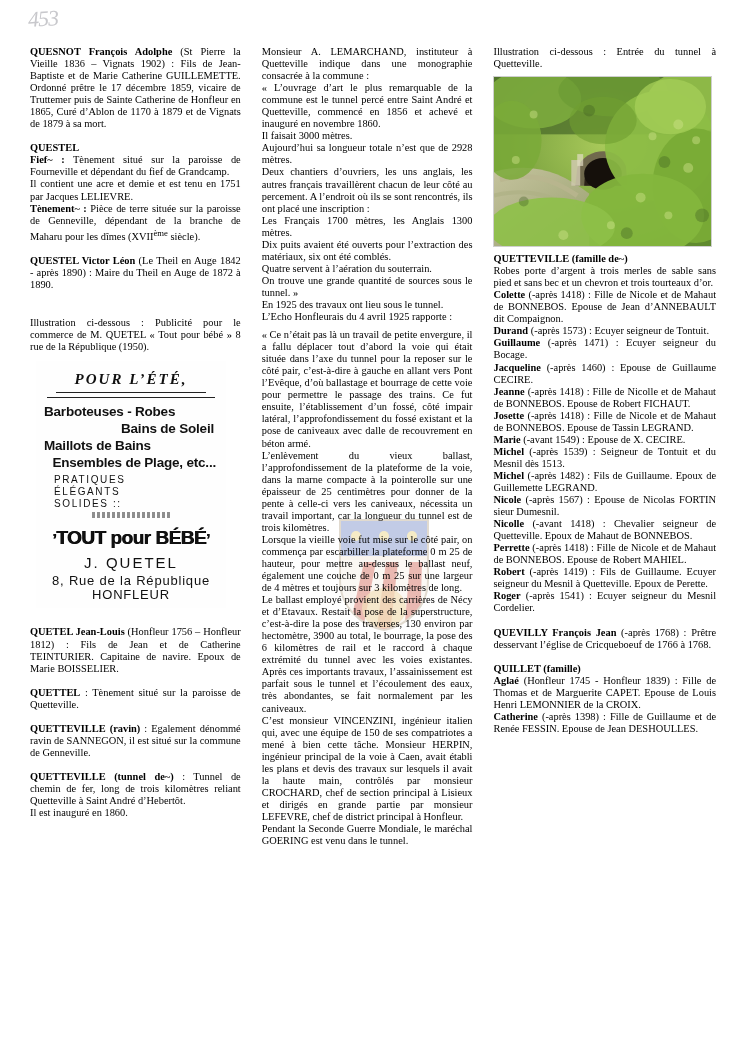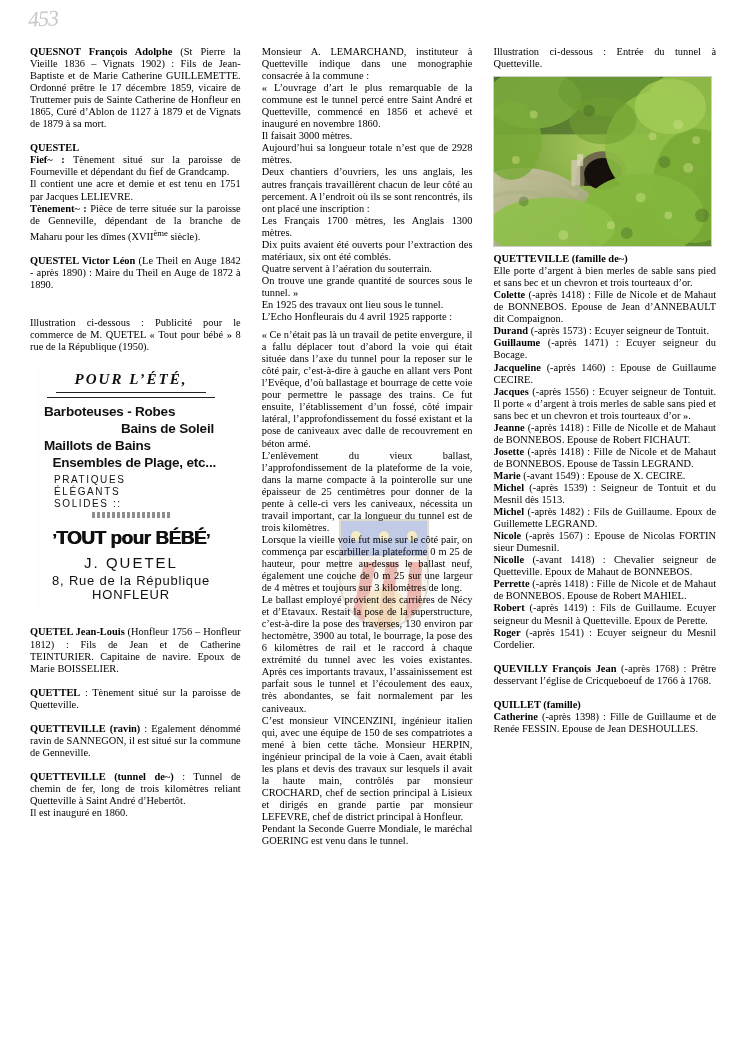--- a/index.html
+++ b/index.html
@@ -185,21 +185,21 @@
 <body>
 
 <div class="page">
 
   <div class="page-marker">453</div>
 
   <div class="columns">
 
     <div class="col">
 
-      <p class="entry"><span class="nm">QUESNOT François Adolphe</span><span> (St Pierre la Vieille 1836 – Vignats 1902) : Fils de Jean-Baptiste et de Marie Catherine GUILLEMETTE. Ordonné prêtre le 17 décembre 1859, vicaire de Truttemer puis de Sainte Catherine de Honfleur en 1865, Curé d’Ablon de 1127 à 1879 et de Vignats de 1879 à sa mort.</span></p>
+      <p class="entry"><span class="nm">QUESNOT François Adolphe</span><span> (St Pierre la Vieille 1836 – Vignats 1902) : Fils de Jean-Baptiste et de Marie Catherine GUILLEMETTE. Ordonné prêtre le 17 décembre 1859, vicaire de Truttemer puis de Sainte Catherine de Honfleur en 1865, Curé d’Ablon de 1170 à 1879 et de Vignats de 1879 à sa mort.</span></p>
 
       <div class="gap"></div>
 
       <p class="hdr">QUESTEL</p>
       <p><span class="sub">Fief~ :</span><span> Tènement situé sur la paroisse de Fourneville et dépendant du fief de Grandcamp.</span></p>
       <p>Il contient une acre et demie et est tenu en 1751 par Jacques LELIEVRE.</p>
       <p><span class="sub">Tènement~ :</span><span> Pièce de terre située sur la paroisse de Genneville, dépendant de la branche de Maharu pour les dîmes (XVII</span><sup>ème</sup><span> siècle).</span></p>
 
       <div class="gap"></div>
 
@@ -356,43 +356,43 @@
             <circle cx="134" cy="158" r="6"></circle>
               <circle cx="96" cy="34" r="6"></circle>
             <circle cx="30" cy="126" r="5"></circle>
           </g>
         </svg>
       </div>
 
       <div class="gap-s"></div>
 
       <p class="hdr">QUETTEVILLE (famille de~)</p>
-      <p>Elle porte d’argent à bien merles de sable sans pied et sans bec et un chevron et trois tourteaux d’or.</p>
+      <p>Robes porte d’argent à trois merles de sable sans pied et sans bec et un chevron et trois tourteaux d’or.</p>
 
       <p><span class="nm">Colette</span><span> (-après 1418) : Fille de Nicole et de Mahaut de BONNEBOS. Epouse de Jean d’ANNEBAULT dit Compaignon.</span></p>
       <p><span class="nm">Durand</span><span> (-après 1573) : Ecuyer seigneur de Tontuit.</span></p>
       <p><span class="nm">Guillaume</span><span> (-après 1471) : Ecuyer seigneur du Bocage.</span></p>
       <p><span class="nm">Jacqueline</span><span> (-après 1460) : Epouse de Guillaume CECIRE.</span></p>
-      <p><span class="nm">Jacques</span><span> (-après 1556) : Ecuyer seigneur de Tontuit. Il porte « d’argent à trois merles de sable sans pied et sans bec et un chevron et trois tourteaux d’or ».</span></p>
       <p><span class="nm">Jeanne</span><span> (-après 1418) : Fille de Nicolle et de Mahaut de BONNEBOS. Epouse de Robert FICHAUT.</span></p>
       <p><span class="nm">Josette</span><span> (-après 1418) : Fille de Nicole et de Mahaut de BONNEBOS. Epouse de Tassin LEGRAND.</span></p>
       <p><span class="nm">Marie</span><span> (-avant 1549) : Epouse de X. CECIRE.</span></p>
       <p><span class="nm">Michel</span><span> (-après 1539) : Seigneur de Tontuit et du Mesnil dès 1513.</span></p>
       <p><span class="nm">Michel</span><span> (-après 1482) : Fils de Guillaume. Epoux de Guillemette LEGRAND.</span></p>
       <p><span class="nm">Nicole</span><span> (-après 1567) : Epouse de Nicolas FORTIN sieur Dumesnil.</span></p>
       <p><span class="nm">Nicolle</span><span> (-avant 1418) : Chevalier seigneur de Quetteville. Epoux de Mahaut de BONNEBOS.</span></p>
       <p><span class="nm">Perrette</span><span> (-après 1418) : Fille de Nicole et de Mahaut de BONNEBOS. Epouse de Robert MAHIEL.</span></p>
       <p><span class="nm">Robert</span><span> (-après 1419) : Fils de Guillaume. Ecuyer seigneur du Mesnil à Quetteville. Epoux de Perette.</span></p>
       <p><span class="nm">Roger</span><span> (-après 1541) : Ecuyer seigneur du Mesnil Cordelier.</span></p>
 
       <div class="gap"></div>
 
       <p><span class="nm">QUEVILLY François Jean</span><span> (-après 1768) : Prêtre desservant l’église de Cricqueboeuf de 1766 à 1768.</span></p>
 
       <div class="gap"></div>
 
       <p class="hdr">QUILLET (famille)</p>
+      <p><span class="nm">Aglaé</span><span> (Honfleur 1745 - Honfleur 1839) : Fille de Thomas et de Marguerite CAPET. Epouse de Louis Henri LEMONNIER de la CROIX.</span></p>
       <p><span class="nm">Catherine</span><span> (-après 1398) : Fille de Guillaume et de Renée FESSIN. Epouse de Jean DESHOULLES.</span></p>
 
     </div>
 
   </div>
 </div>
 
 </body></html>

